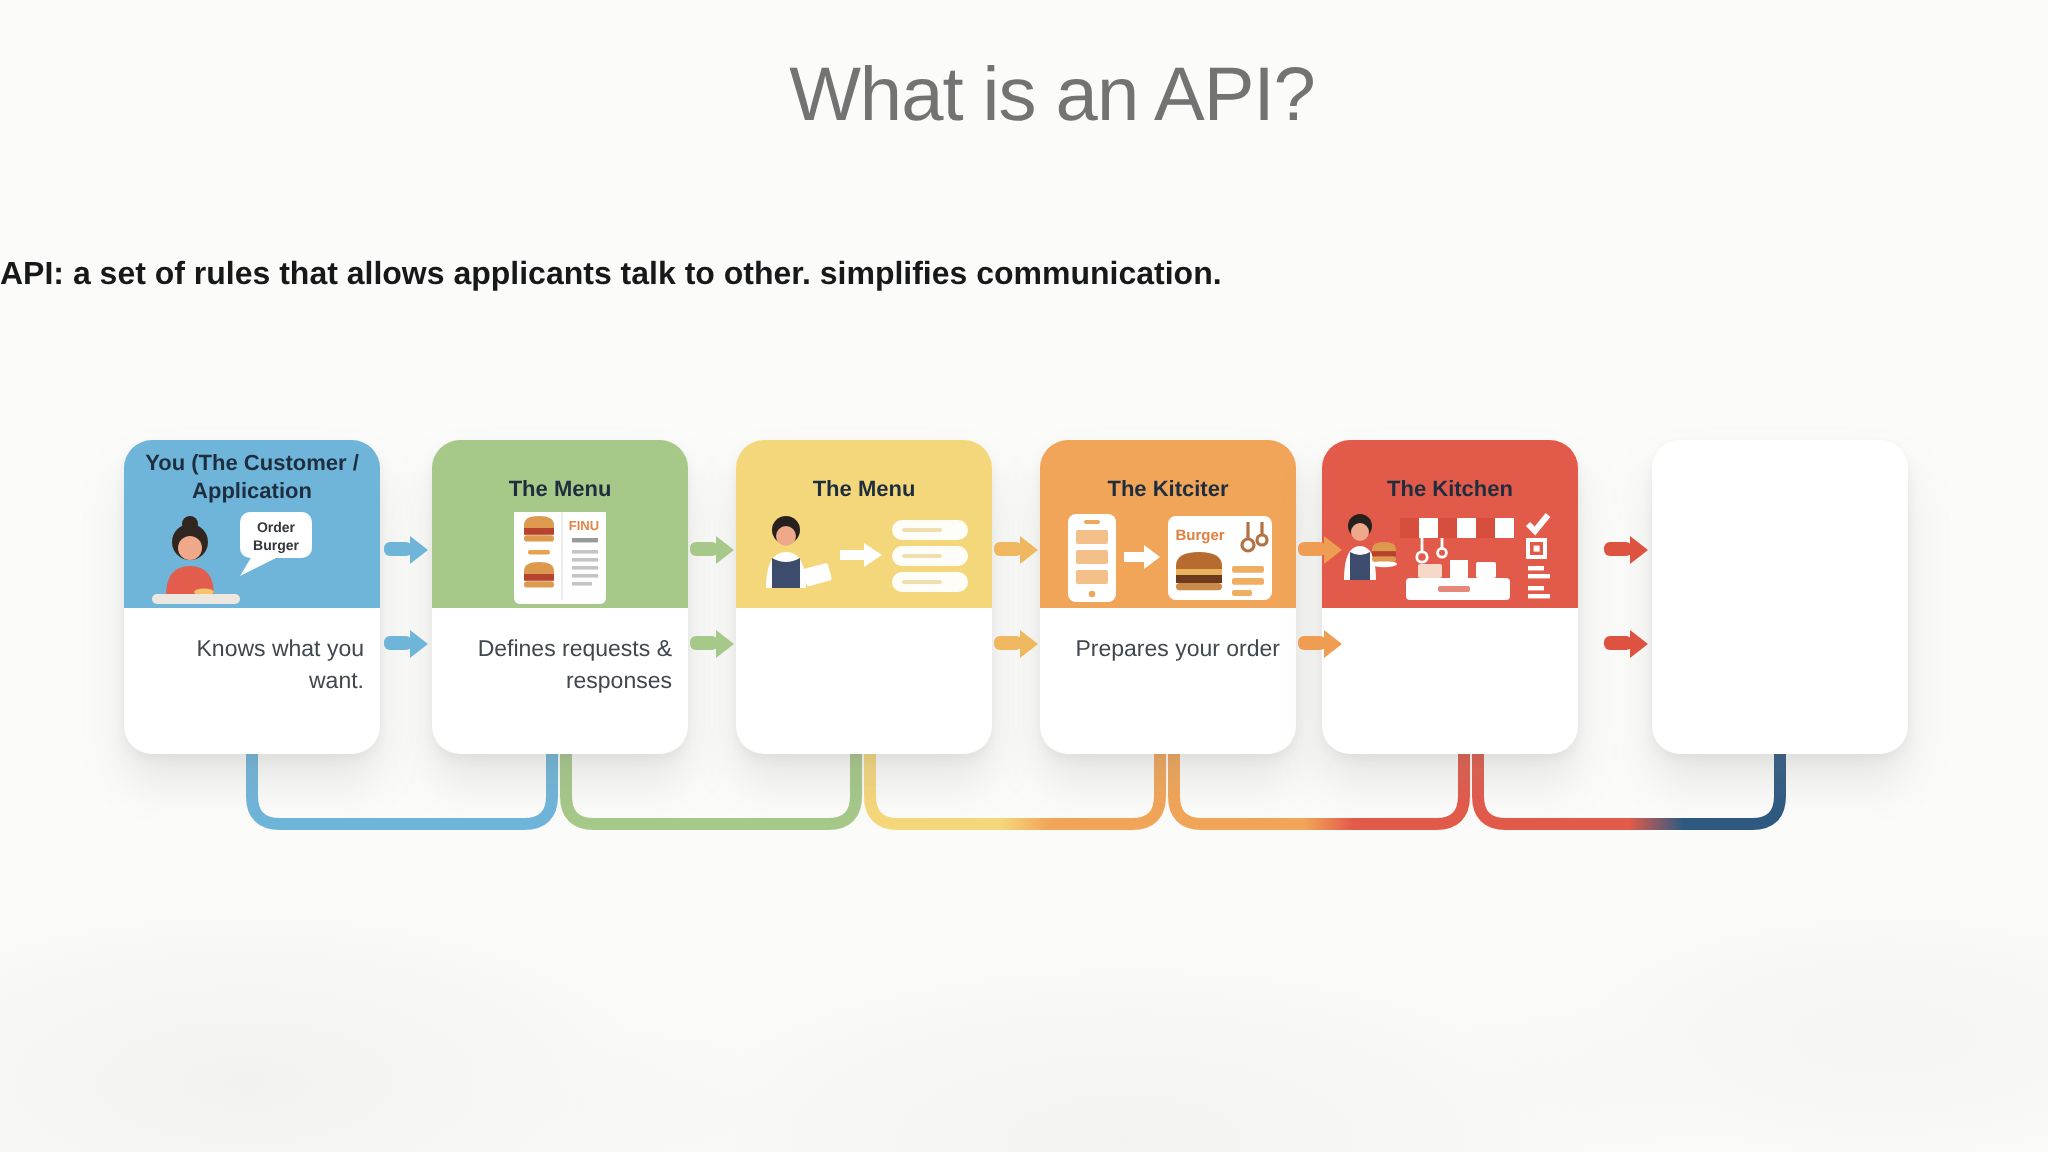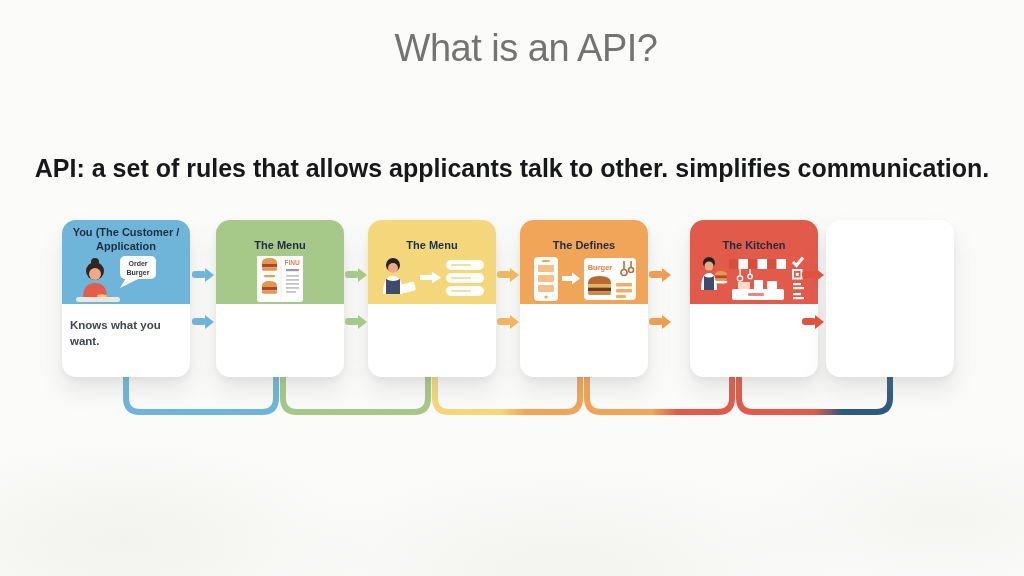--- a/index.html
+++ b/index.html
@@ -14,47 +14,47 @@
     background:
       radial-gradient(360px 150px at 12% 94%, rgba(225,225,220,.35), transparent 70%),
       radial-gradient(420px 160px at 55% 99%, rgba(228,228,224,.35), transparent 70%),
       radial-gradient(300px 120px at 92% 90%, rgba(230,230,226,.3), transparent 70%);
   }
   .page-title{
     position:absolute;top:27px;left:14px;width:100%;text-align:center;
     font-size:38px;font-weight:400;letter-spacing:-0.5px;color:#737373;
   }
   .subtitle{
-    position:absolute;top:129px;left:0;width:100%;text-align:center;
-    font-size:25px;font-weight:700;color:#17181a;margin-top:25px;
+    position:absolute;top:129px;left:0;width:100%;text-align:left;
+    font-size:16px;font-weight:700;color:#17181a;
   }
 
   
   .card{
     position:absolute;top:220px;width:128px;height:157px;border-radius:14px;
     background:#ffffff;z-index:1;
     box-shadow:0 14px 22px rgba(140,140,140,.18),0 3px 6px rgba(0,0,0,.05);
   }
   .card-header{position:relative;height:84px;border-radius:14px 14px 0 0;}
   .card-title{
     padding:19px 6px 0;text-align:center;font-size:11px;font-weight:700;
     color:#1f2e3e;line-height:1.25;
   }
   .icon-zone{
     position:absolute;bottom:2px;left:50%;transform:translateX(-50%);
     width:112px;height:46px;
   }
   .card-body{
-    padding:13px 8px 0;text-align:left;font-size:11.5px;color:#40474f;line-height:1.4;font-weight:bold;
+    padding:13px 8px 0;text-align:right;font-size:11.5px;color:#40474f;line-height:1.4;
   }
   .card1{left:62px}  .card1 .card-header{background:#6FB5D9}
   .card2{left:216px} .card2 .card-header{background:#A6C889}
   .card3{left:368px} .card3 .card-header{background:#F5D77B}
   .card4{left:520px} .card4 .card-header{background:#F1A558}
-  .card5{left:690px} .card5 .card-header{background:#E25A4A}
+  .card5{left:661px} .card5 .card-header{background:#E25A4A}
   .card6{left:826px} .card6 .card-header{background:#2E5A81}
   .card6 .card-title{color:#ffffff}
   .card1 .card-title{padding-top:6px}
 
   
   .arrow{position:absolute;width:14px;height:7px;border-radius:3px;z-index:2}
   .arrow::after{
     content:"";position:absolute;left:13px;top:-3.5px;width:0;height:0;
     border-top:7px solid transparent;border-bottom:7px solid transparent;
     border-left:9px solid;
@@ -150,20 +150,21 @@
           <text x="68" y="9" font-size="6.5" font-weight="700" fill="#e2854a" text-anchor="middle">FINU</text>
           <rect x="62" y="13" width="13" height="2.2" fill="#9a9a9a"></rect>
           <rect x="62" y="19" width="13" height="1.8" fill="#c4c4c4"></rect>
           <rect x="62" y="23" width="13" height="1.8" fill="#c4c4c4"></rect>
           <rect x="62" y="27" width="13" height="1.8" fill="#c4c4c4"></rect>
           <rect x="62" y="31" width="13" height="1.8" fill="#c4c4c4"></rect>
           <rect x="62" y="35" width="10" height="1.8" fill="#c4c4c4"></rect>
         </svg>
       </div>
     </div>
+    <div class="card-body">Defines requests &amp; responses</div>
   </div>
 
   <div class="card card3">
     <div class="card-header">
       <div class="card-title">The Menu</div>
       <div class="icon-zone">
         <svg width="112" height="46" viewBox="0 0 112 46">
           <circle cx="17" cy="9" r="7" fill="#26211d"></circle>
           <circle cx="17" cy="12" r="5" fill="#efa98a"></circle>
           <path d="M7 38 Q7 20 17 20 Q27 20 27 38 Z" fill="#fdfdfd"></path>
@@ -177,21 +178,21 @@
           <rect x="75" y="8" width="20" height="2" rx="1" fill="#f0dfae"></rect>
           <rect x="75" y="21" width="20" height="2" rx="1" fill="#f0dfae"></rect>
           <rect x="75" y="34" width="20" height="2" rx="1" fill="#f0dfae"></rect>
         </svg>
       </div>
     </div>
   </div>
 
   <div class="card card4">
     <div class="card-header">
-      <div class="card-title">The Defines</div>
+      <div class="card-title">The Kitciter</div>
       <div class="icon-zone">
         <svg width="112" height="46" viewBox="0 0 112 46">
 
           <rect x="6" y="1" width="24" height="44" rx="4" fill="#ffffff"></rect>
           <rect x="14" y="4" width="8" height="2" rx="1" fill="#f1a558"></rect>
           <rect x="10" y="9" width="16" height="7" rx="1" fill="#f4c089"></rect>
           <rect x="10" y="19" width="16" height="7" rx="1" fill="#f4c089"></rect>
           <rect x="10" y="29" width="16" height="7" rx="1" fill="#f4c089"></rect>
           <circle cx="18" cy="41" r="1.6" fill="#f1a558"></circle>
 
@@ -209,20 +210,21 @@
             <rect y="8.5" width="23" height="3" fill="#e9b35c"></rect>
             <rect y="11.5" width="23" height="4" fill="#6e3a1e"></rect>
             <rect y="15.5" width="23" height="3.6" rx="1.8" fill="#c98a4a"></rect>
           </g>
           <rect x="88" y="27" width="16" height="3.4" rx="1" fill="#efae62"></rect>
           <rect x="88" y="33" width="16" height="3.4" rx="1" fill="#efae62"></rect>
           <rect x="88" y="39" width="10" height="3" rx="1" fill="#efae62"></rect>
         </svg>
       </div>
     </div>
+    <div class="card-body">Prepares your order</div>
   </div>
 
   <div class="card card5">
     <div class="card-header">
       <div class="card-title">The Kitchen</div>
       <div class="icon-zone">
         <svg width="112" height="46" viewBox="0 0 112 46">
 
           <circle cx="11" cy="7" r="6" fill="#26211d"></circle>
           <circle cx="11" cy="10" r="4.5" fill="#efa98a"></circle>

